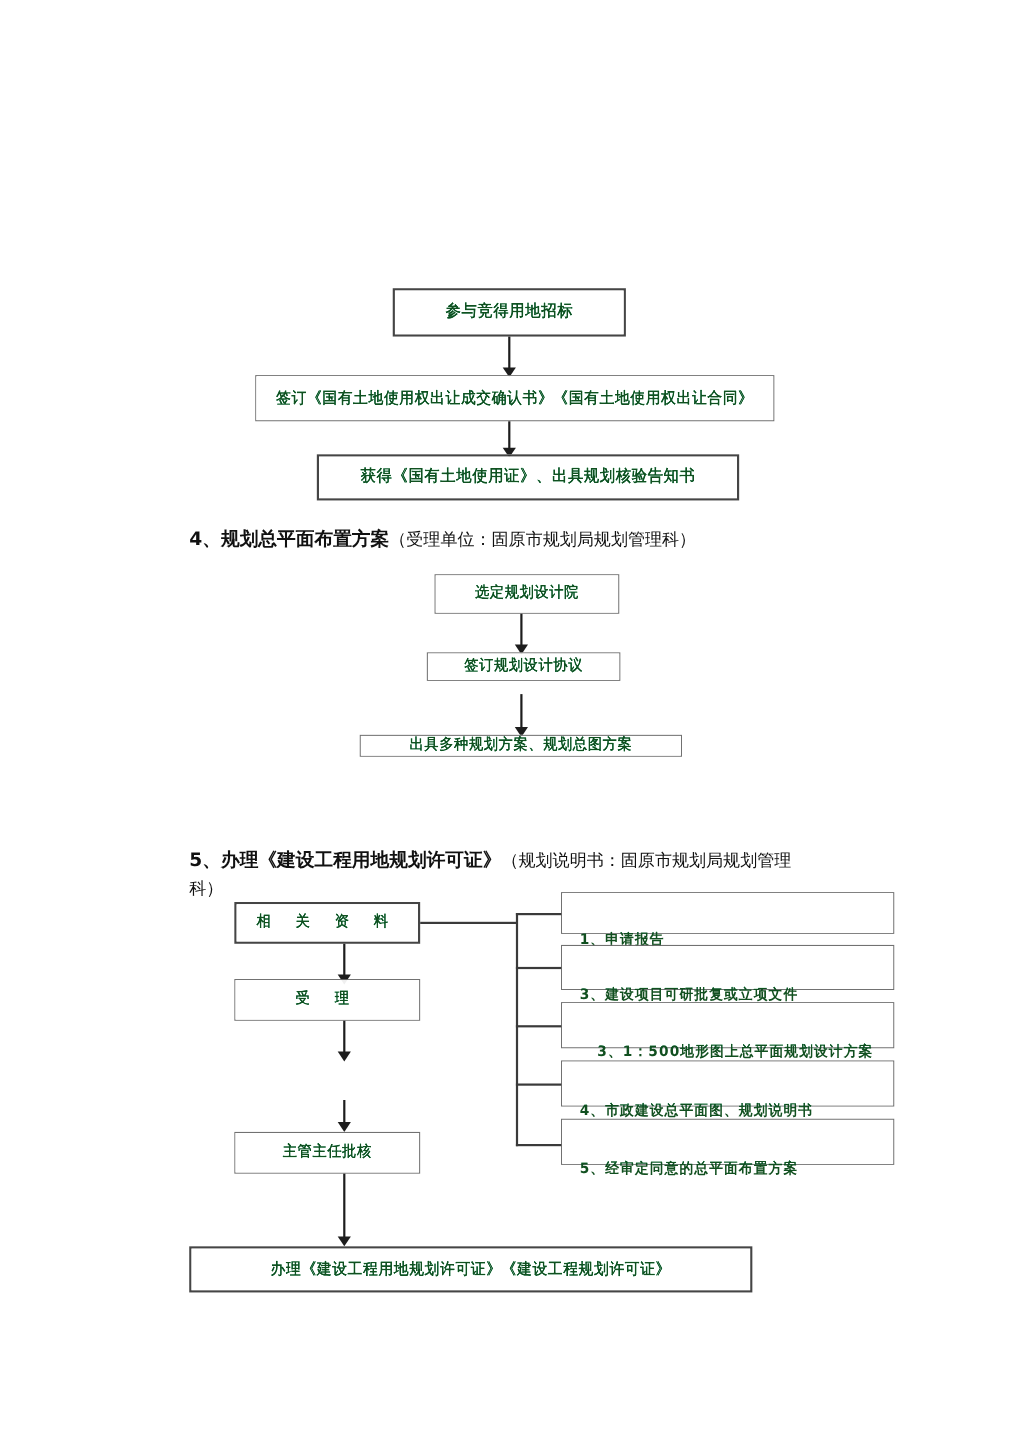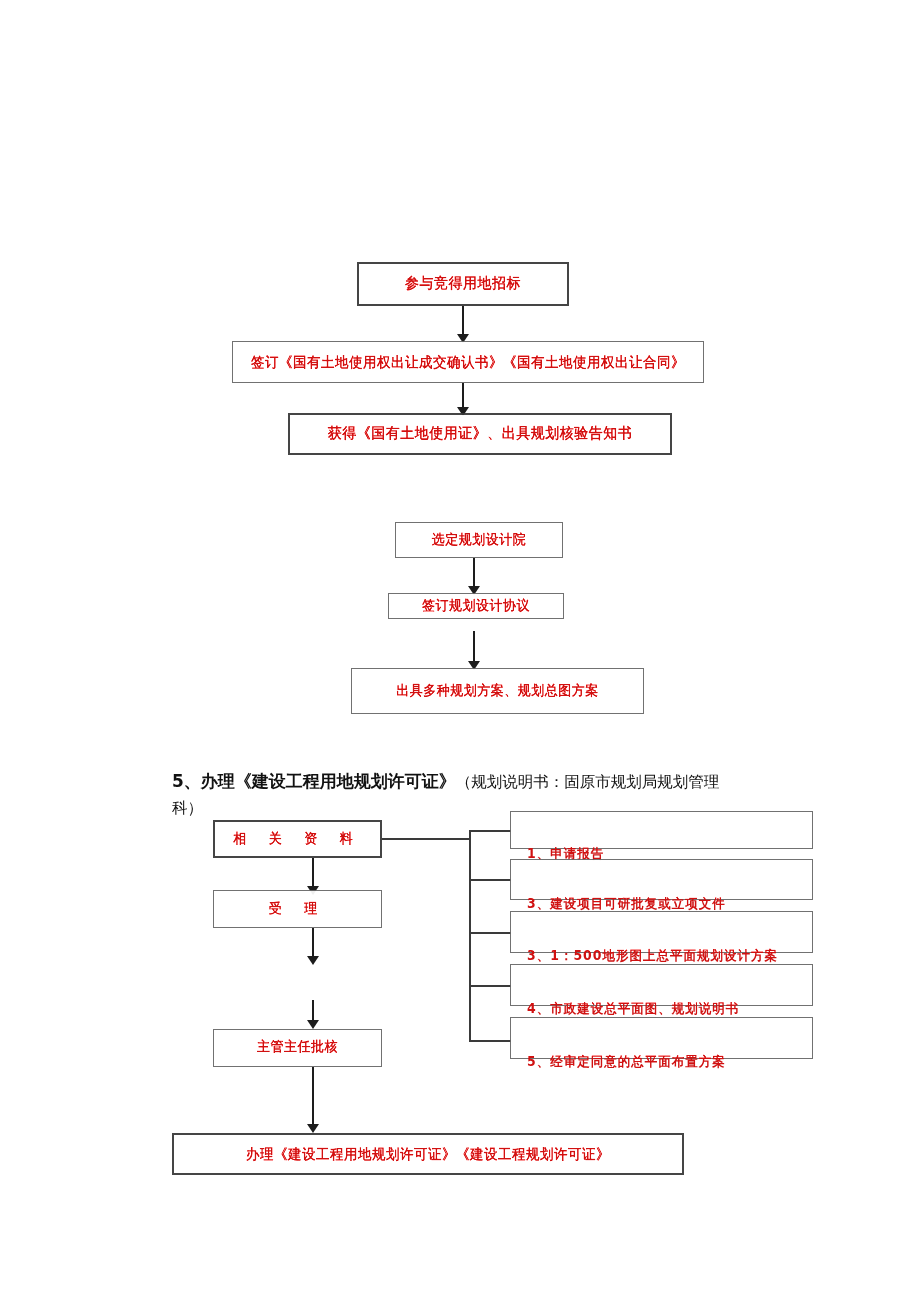--- a/index.html
+++ b/index.html
@@ -23,21 +23,21 @@
   
   .box {
     position: absolute;
     box-sizing: border-box;
     border: 1px solid #6d6d6d;
     background: #ffffff;
     display: flex;
     align-items: center;
     justify-content: center;
     font-family: "DejaVu Sans", "Liberation Sans", sans-serif;
-    color: #b91c1c;
+    color: #14532d;
     line-height: 1.1;
     text-align: left;
     white-space: nowrap;
     
     filter: blur(0.35px) contrast(1.35);
     opacity: .93;
   }
   .box.thick { border: 2px solid #4a4a4a; }
   .box.left  { justify-content: flex-start; }
   .box .txt {
@@ -113,36 +113,39 @@
     <span class="txt">签订《国有土地使用权出让成交确认书》《国有土地使用权出让合同》</span>
   </div>
 
   <div class="vline" style="left:462px; top:383px; height:30px;"></div>
   <div class="arrowhead" style="left:457px; top:407px;"></div>
 
   <div class="box thick" style="left:288px; top:413px; width:384px; height:42px; font-size:14px;">
     <span class="txt">获得《国有土地使用证》、出具规划核验告知书</span>
   </div>
 
+  <div class="heading" style="left:172px; top:478px;">
+    <span class="num">4、</span><span class="strong">规划总平面布置方案</span><span class="paren">（受理单位：固原市规划局规划管理科）</span>
+  </div>
 
   <div class="box" style="left:395px; top:522px; width:168px; height:36px; font-size:13px;">
     <span class="txt">选定规划设计院</span>
   </div>
 
   <div class="vline" style="left:473px; top:558px; height:34px;"></div>
   <div class="arrowhead" style="left:468px; top:586px;"></div>
 
   <div class="box" style="left:388px; top:593px; width:176px; height:26px; font-size:13px;">
     <span class="txt">签订规划设计协议</span>
   </div>
 
   <div class="vline" style="left:473px; top:631px; height:37px;"></div>
   <div class="arrowhead" style="left:468px; top:661px;"></div>
 
-  <div class="box" style="left:327px; top:668px; width:293px; height:46px; font-size:13px;margin-left:24px;">
+  <div class="box" style="left:327px; top:668px; width:293px; height:20px; font-size:13px;">
     <span class="txt">出具多种规划方案、规划总图方案</span>
   </div>
 
   <div class="heading" style="left:172px; top:770px;">
     <span class="num">5、</span><span class="strong">办理</span><span class="strong">《建设工程用地规划许可证》</span><span class="paren">（规划说明书：固原市规划局规划管理</span>
   </div>
   <div class="heading-cont" style="left:172px; top:798px;">科）</div>
 
   <div class="box thick" style="left:213px; top:820px; width:169px; height:38px; font-size:13px;">
     <span class="txt spaced">相 关 资 料</span>
@@ -173,21 +176,21 @@
   <div class="box left" style="left:510px; top:811px; width:303px; height:38px; font-size:12.5px;">
     <span class="txt">1、申请报告</span>
   </div>
 
   <div class="hline" style="left:469px; top:879px; width:42px;"></div>
   <div class="box left" style="left:510px; top:859px; width:303px; height:41px; font-size:12.5px;">
     <span class="txt">3、建设项目可研批复或立项文件</span>
   </div>
 
   <div class="hline" style="left:469px; top:932px; width:42px;"></div>
-  <div class="box left" style="left:510px; top:911px; width:303px; height:42px; font-size:12.5px;">
+  <div class="box left" style="left:510px; top:911px; width:303px; height:42px; font-size:12.5px;padding-left:16px;">
     <span class="txt">3、1：500地形图上总平面规划设计方案</span>
   </div>
 
   <div class="hline" style="left:469px; top:985px; width:42px;"></div>
   <div class="box left" style="left:510px; top:964px; width:303px; height:42px; font-size:12.5px;">
     <span class="txt">4、市政建设总平面图、规划说明书</span>
   </div>
 
   <div class="hline" style="left:469px; top:1040px; width:42px;"></div>
   <div class="box left" style="left:510px; top:1017px; width:303px; height:42px; font-size:12.5px;">

